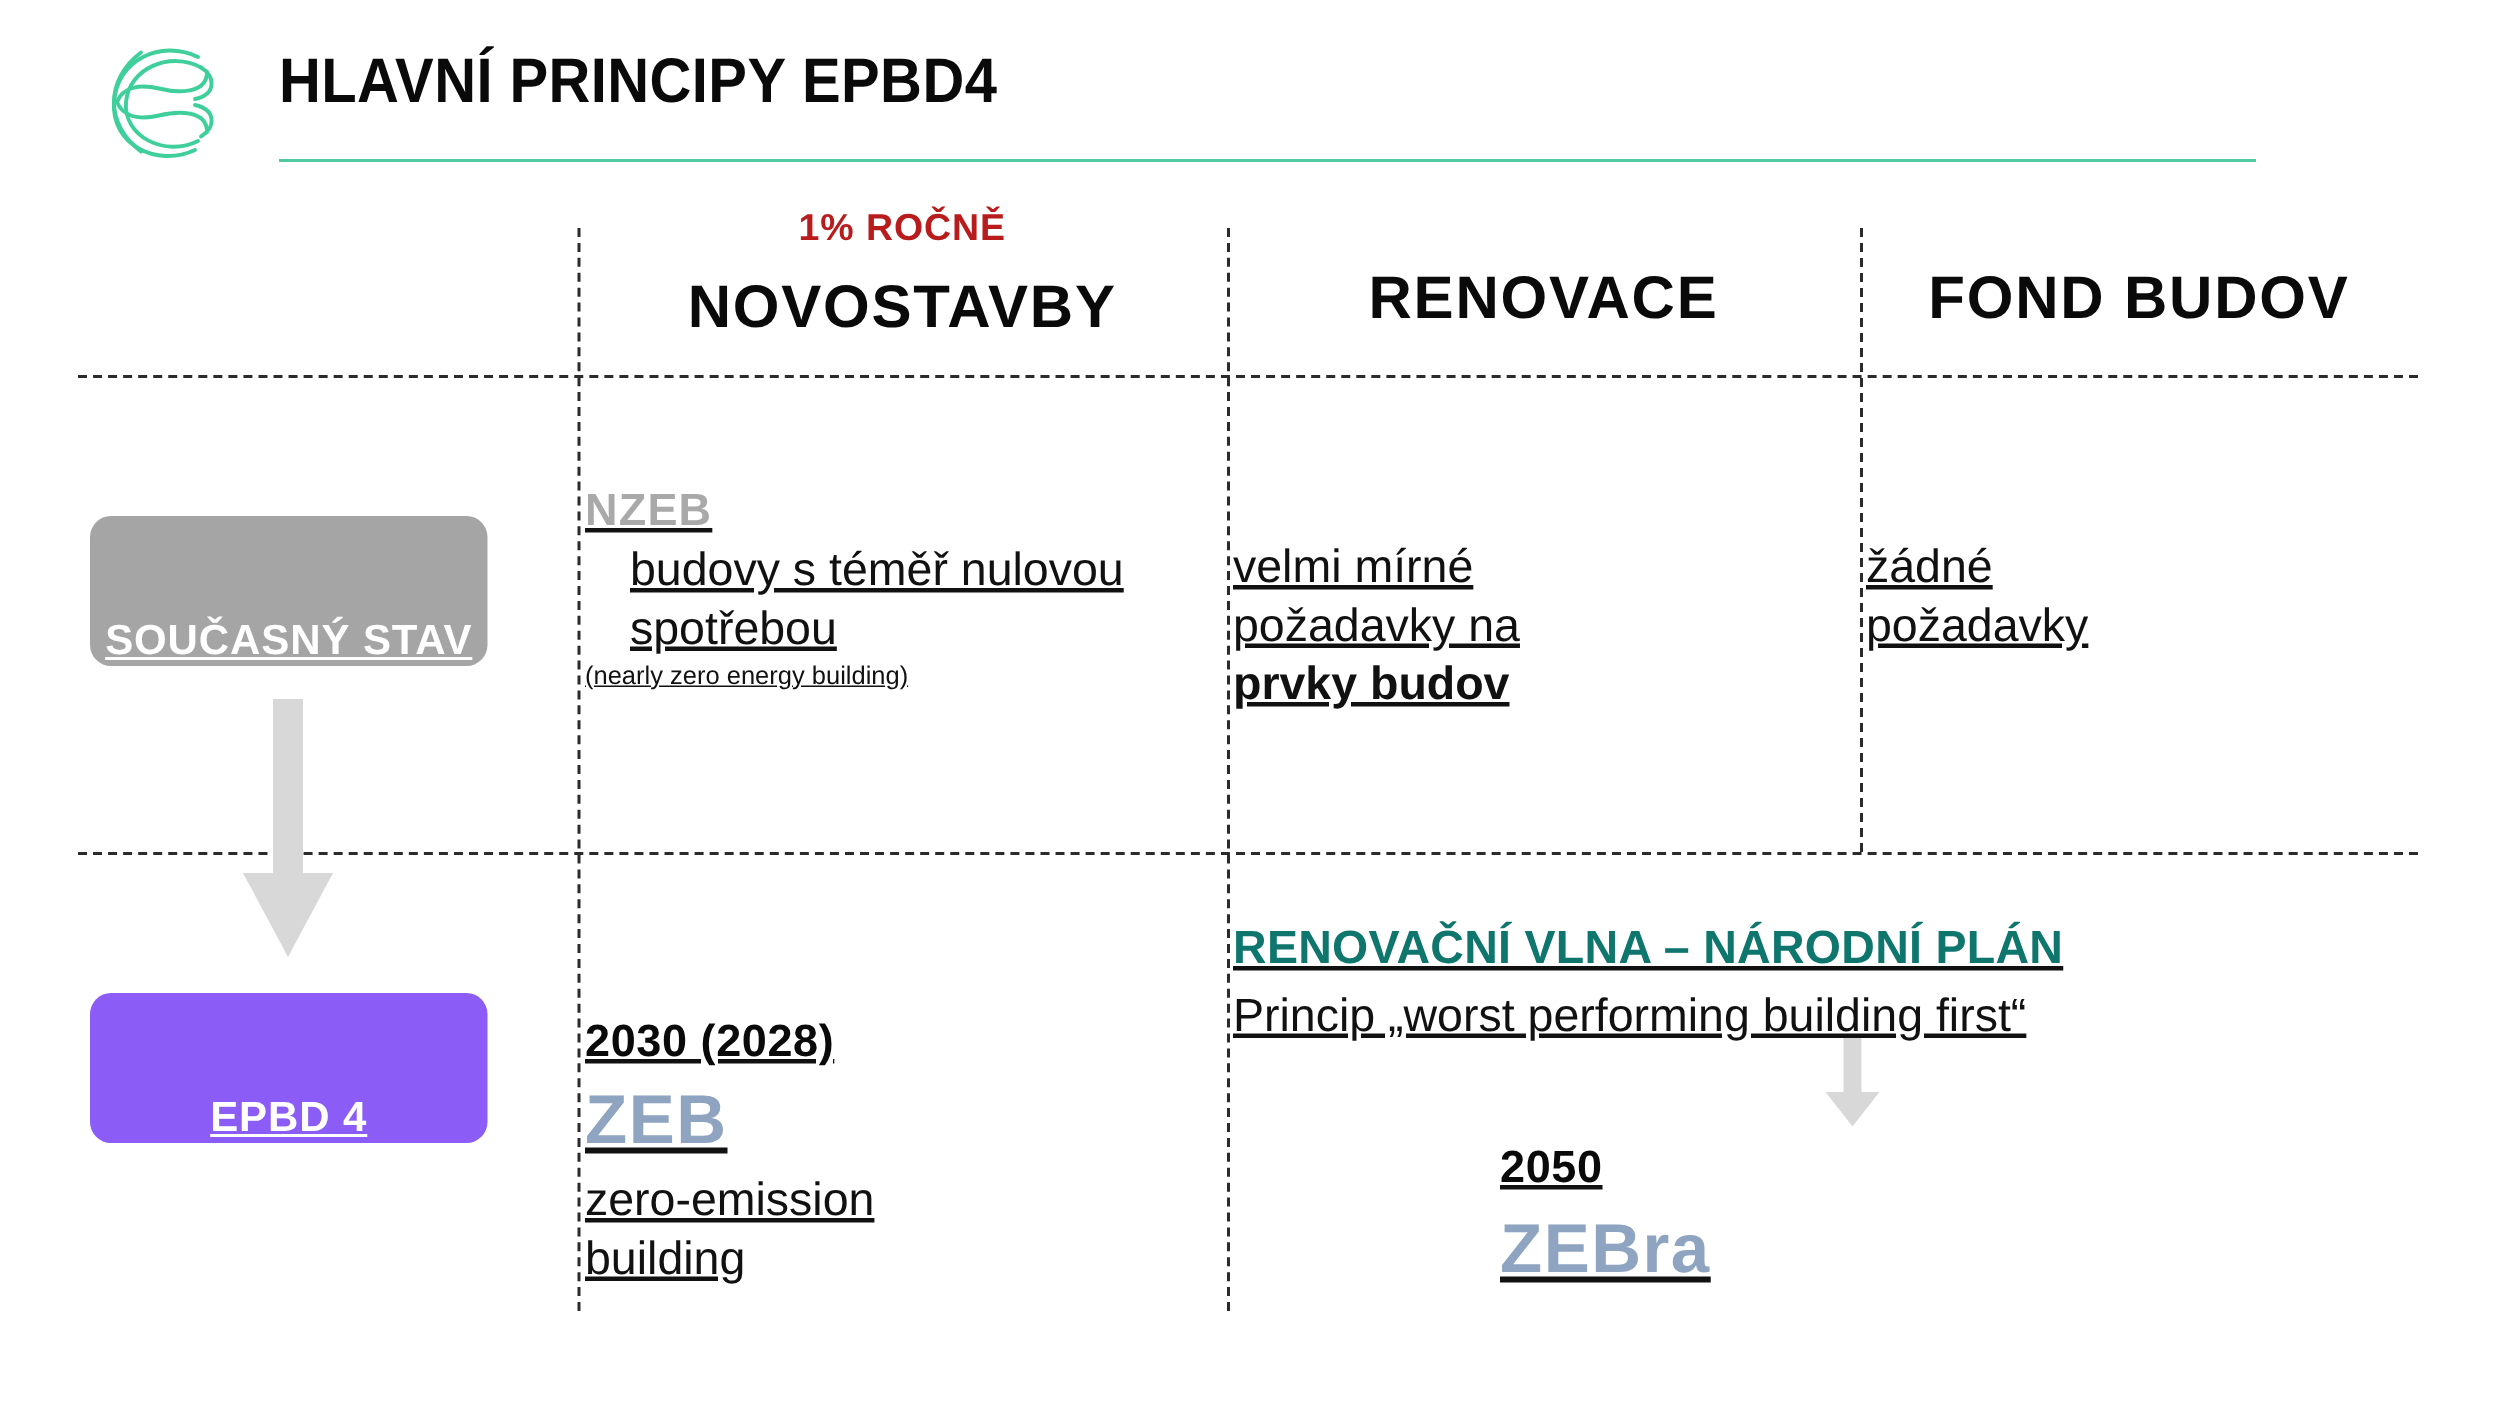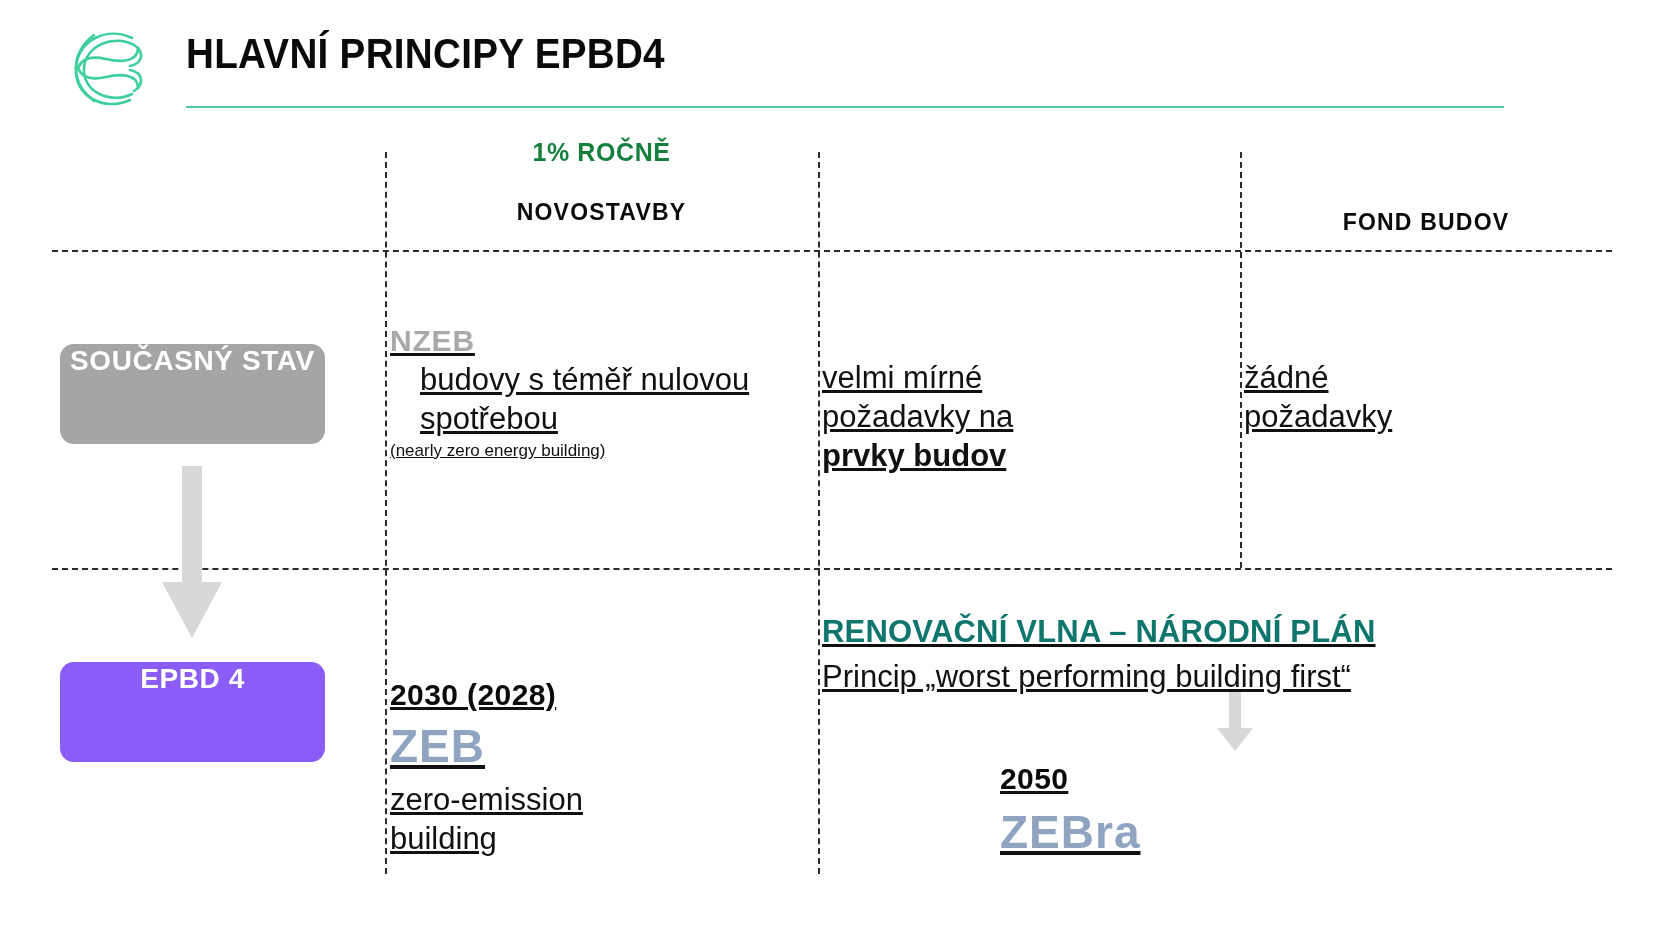--- a/index.html
+++ b/index.html
@@ -65,45 +65,45 @@
 
   
   .col-head {
     position: absolute;
     text-align: center;
     font-family: "Liberation Sans Narrow", "Liberation Sans", sans-serif;
   }
   .col-head .eyebrow {
     font-size: 25px;
     font-weight: 700;
-    color: #15803d;
+    color: #b91c1c;
     letter-spacing: 0.6px;
     margin-bottom: 16px;
   }
   .col-head .label {
-    font-size: 23px;
+    font-size: 40px;
     font-weight: 700;
     color: #0a0a0a;
     letter-spacing: 1.2px;
-    margin-top: 32px;
   }
 
   
   .pill {
     position: absolute;
     border-radius: 14px;
     display: flex;
-    align-items: flex-start;
+    align-items: flex-end;
     justify-content: center;
     text-align: center;
     color: #ffffff;
     font-weight: 700;
     font-size: 28px;
     line-height: 1.22;
     letter-spacing: 0.6px;
+    text-decoration: underline;
   }
   .pill.current { background: #a5a5a5; }
   .pill.future  { background: #8b5cf6; }
 
   
   .arrow-big {
     position: absolute;
     width: 64px;
   }
   .arrow-small {
@@ -191,20 +191,23 @@
 
   <div class="vline" style="left:385px; top:152px; height:722px;"></div>
   <div class="vline" style="left:818px; top:152px; height:722px;"></div>
   <div class="vline" style="left:1240px; top:152px; height:416px;"></div>
 
   <div class="col-head" style="left:385px; top:138px; width:433px;">
     <div class="eyebrow">1% ROČNĚ</div>
     <div class="label">NOVOSTAVBY</div>
   </div>
 
+  <div class="col-head" style="left:818px; top:177px; width:422px;">
+    <div class="label">RENOVACE</div>
+  </div>
 
   <div class="col-head" style="left:1240px; top:177px; width:372px;">
     <div class="label">FOND BUDOV</div>
   </div>
 
   <div class="pill current" style="left:60px; top:344px; width:265px; height:100px;">
     <span>SOUČASNÝ STAV</span>
   </div>
 
   <div class="pill future" style="left:60px; top:662px; width:265px; height:100px;">

